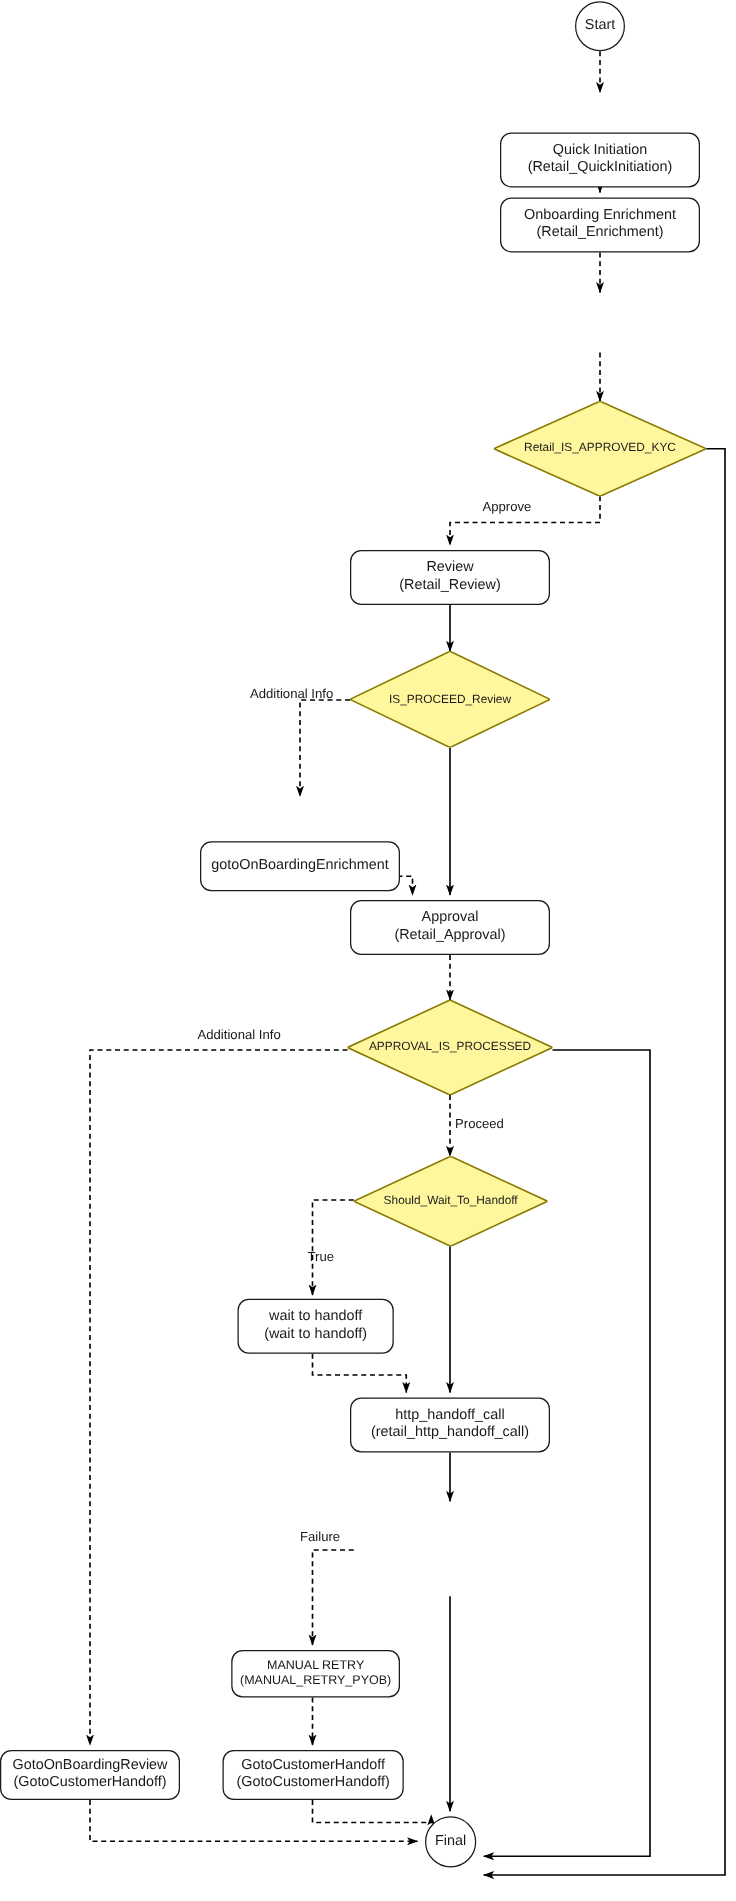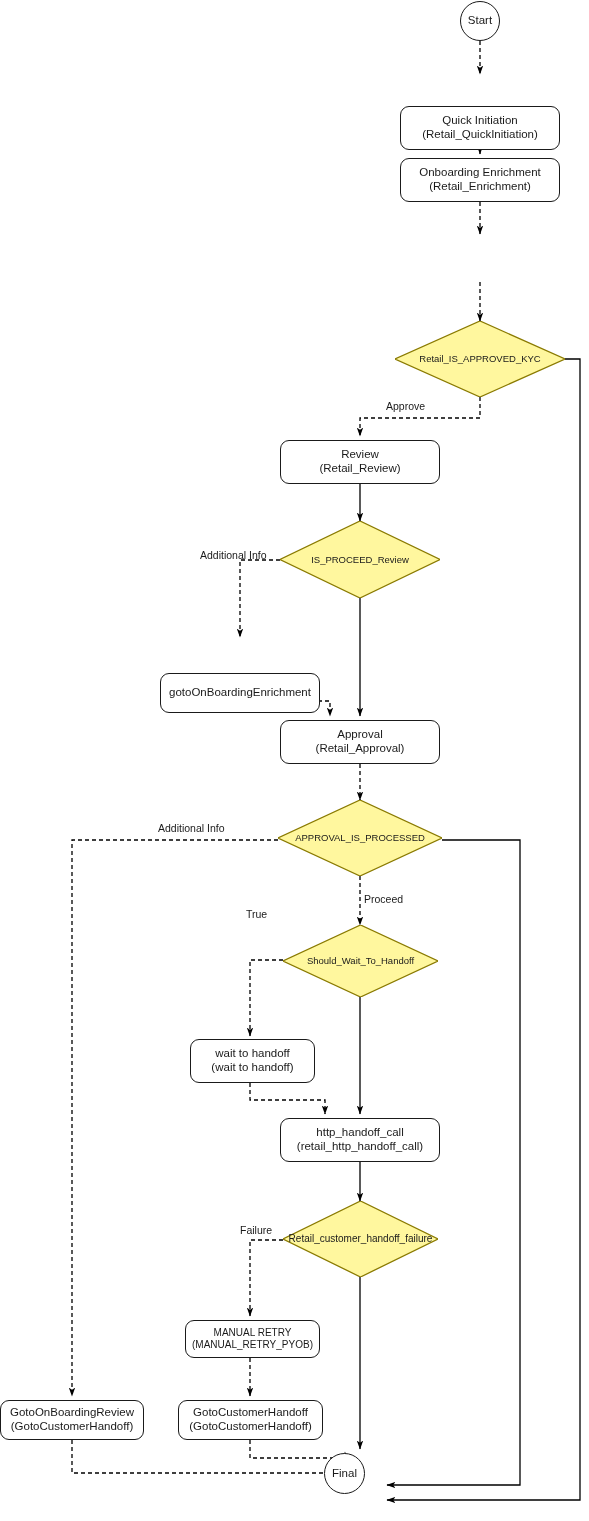--- a/index.html
+++ b/index.html
@@ -140,51 +140,45 @@
   <div class="node proc" style="left:190px;top:1039px;width:125px;height:44px;flex-direction:column;">
     <span>wait to handoff</span>
     <span>(wait to handoff)</span>
   </div>
 
   <div class="node proc" style="left:280px;top:1118px;width:160px;height:44px;flex-direction:column;">
     <span>http_handoff_call</span>
     <span>(retail_http_handoff_call)</span>
   </div>
 
-  <div class="node diamond" style="left:283px;top:1201px;width:155px;height:76px;">
-    <svg class="dshape" viewBox="0 0 155 76" preserveAspectRatio="none">
-      <polygon points="77.5,0 155,38 77.5,76 0,38" fill="#fff79e" stroke="#8a7a00" stroke-width="1.3"></polygon>
-    </svg>
-    <span class="dlabel small">Retail_customer_handoff_failure</span>
-  </div>
 
   <div class="node proc" style="left:185px;top:1320px;width:135px;height:38px;flex-direction:column;font-size:10px;">
     <span>MANUAL RETRY</span>
     <span>(MANUAL_RETRY_PYOB)</span>
   </div>
 
   <div class="node proc" style="left:178px;top:1400px;width:145px;height:40px;flex-direction:column;">
     <span>GotoCustomerHandoff</span>
     <span>(GotoCustomerHandoff)</span>
   </div>
 
   <div class="node proc" style="left:0px;top:1400px;width:144px;height:40px;flex-direction:column;">
     <span>GotoOnBoardingReview</span>
     <span>(GotoCustomerHandoff)</span>
   </div>
 
-  <div class="node term" style="left:324px;top:1453px;width:41px;height:41px;">
+  <div class="node term" style="left:340px;top:1453px;width:41px;height:41px;">
     <span>Final</span>
   </div>
 
   <div class="edge-label" style="left:386px;top:400px;">Approve</div>
 
   <div class="edge-label" style="left:200px;top:549px;">Additional Info</div>
 
   <div class="edge-label" style="left:158px;top:822px;">Additional Info</div>
 
   <div class="edge-label" style="left:364px;top:893px;">Proceed</div>
 
-  <div class="edge-label" style="left:246px;top:908px;">True</div>
+  <div class="edge-label" style="left:246px;top:1000px;">True</div>
 
   <div class="edge-label" style="left:240px;top:1224px;">Failure</div>
 
 </div>
 
 </body></html>

